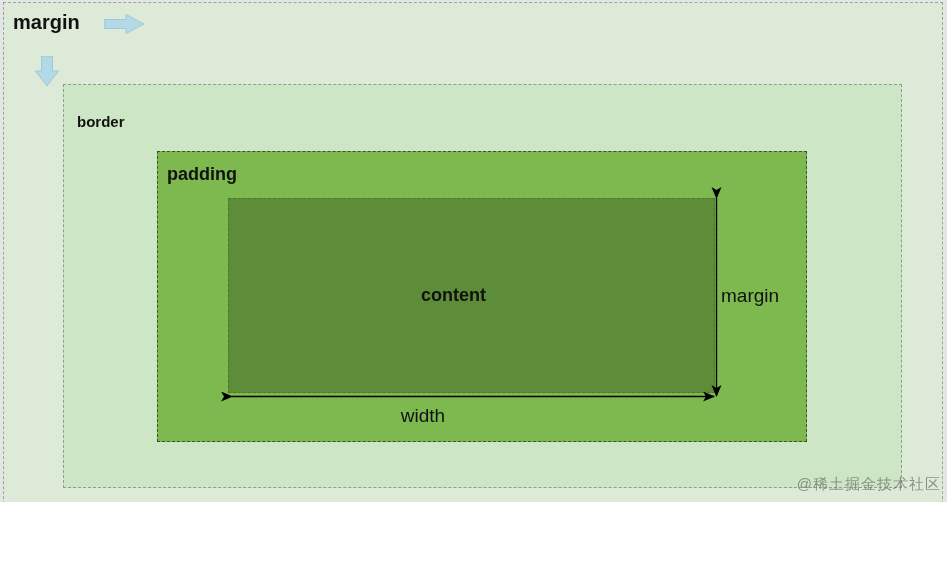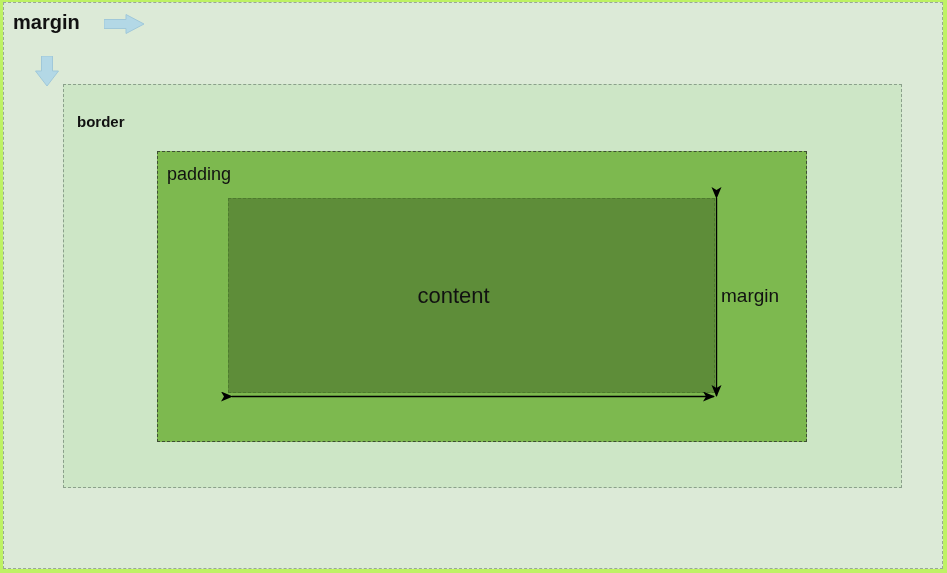--- a/index.html
+++ b/index.html
@@ -1,22 +1,22 @@
 <!DOCTYPE html>
 <html><head>
 <meta charset="utf-8">
 <style>
   * { margin: 0; padding: 0; box-sizing: border-box; }
   html, body { background: #ffffff; }
   body { font-family: "Liberation Sans", "DejaVu Sans", sans-serif; }
   .canvas {
     position: relative;
     width: 947px;
-    height: 573px;
-    background: #bef264;
+    height: 502px;
+    background: #e5e5e5;
     overflow: hidden;
   }
   .box { position: absolute; }
   .margin-box {
     left: 3px; top: 2px; width: 940px; height: 567px;
     background: #dcead7;
     border: 1px dashed #98a898;
   }
   .margin-label {
     position: absolute; left: 9px; top: 8px;
@@ -31,30 +31,30 @@
     position: absolute; left: 13px; top: 28px;
     font-size: 15px; font-weight: bold; color: #111;
   }
   .padding-box {
     left: 157px; top: 151px; width: 650px; height: 291px;
     background: #7db94f;
     border: 1px dashed #3e4e33;
   }
   .padding-label {
     position: absolute; left: 9px; top: 12px;
-    font-size: 18px; font-weight: normal; color: #111;
+    font-size: 18px; font-weight: bold; color: #111;
   }
   .content-box {
     left: 228px; top: 198px; width: 487px; height: 195px;
     background: #5e8d39;
     border: 1px dashed #4d7a2e;
     display: flex; align-items: center; justify-content: center;
   }
   .content-label {
-    font-size: 22px; font-weight: normal; color: #111;
+    font-size: 18px; font-weight: bold; color: #111;
     position: relative; left: -18px;
   }
   .blue-arrow { position: absolute; }
   .arrow-right-svg { left: 104px; top: 14px; }
   .arrow-down-svg  { left: 35px;  top: 56px; }
   .measure-overlay {
     position: absolute; left: 0; top: 0;
     width: 947px; height: 573px;
     pointer-events: none;
   }
@@ -106,14 +106,16 @@
     <defs>
       <marker id="ah" markerWidth="13" markerHeight="11" refX="11" refY="5" orient="auto" markerUnits="userSpaceOnUse">
         <path d="M0,0 L12,5 L0,10 L3,5 Z" fill="#000"></path>
       </marker>
     </defs>
     <line x1="716.5" y1="198" x2="716.5" y2="396" stroke="#000" stroke-width="1.4" marker-start="url(#ah)" marker-end="url(#ah)"></line>
     <line x1="232" y1="396.5" x2="714" y2="396.5" stroke="#000" stroke-width="1.4" marker-start="url(#ah)" marker-end="url(#ah)"></line>
   </svg>
 
   <span class="height-label">margin</span>
+  <span class="width-label">width</span>
 
+  <span class="watermark">@稀土掘金技术社区</span>
 </div>
 
 </body></html>

